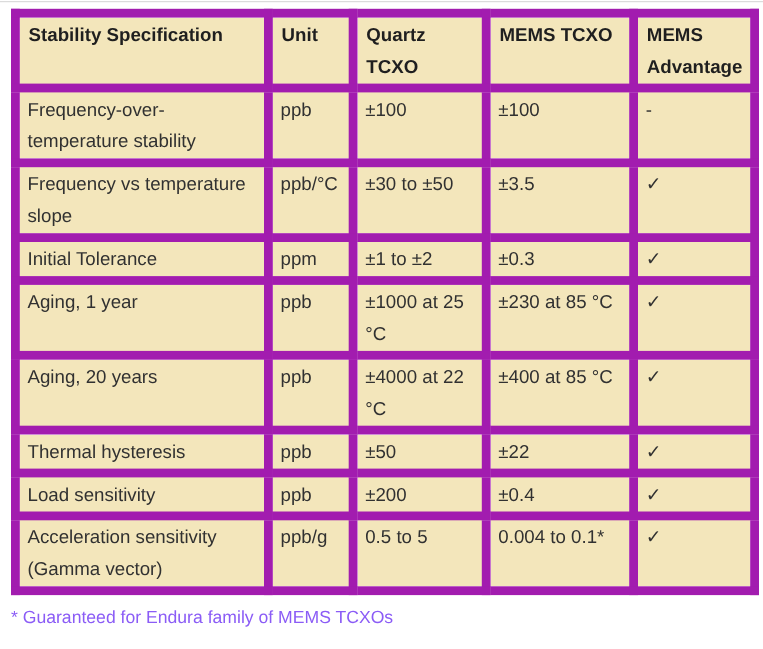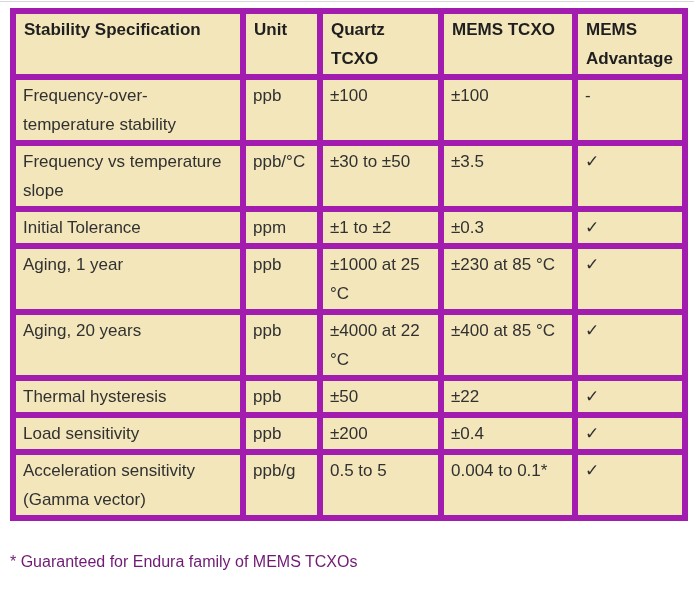--- a/index.html
+++ b/index.html
@@ -22,21 +22,21 @@
   }
   table.spec-table {
     position: absolute;
     left: 10px;
     top: 8px;
     width: 672px;
     border-collapse: collapse;
     table-layout: fixed;
   }
   .spec-table th, .spec-table td {
-    border: 6px solid #a21caf;
+    border: 8px solid #a21caf;
     background: #f3e6bb;
     vertical-align: top;
     text-align: left;
     font-size: 17px;
     line-height: 29px;
     color: #313131;
     padding: 1px 7px;
     overflow: hidden;
     white-space: normal;
     word-wrap: normal;
@@ -50,21 +50,21 @@
   .col-unit      { width: 77px;  }
   .col-quartz    { width: 121px; }
   .col-mems      { width: 134px; }
   .col-advantage { width: 110px; }
   .footnote {
     position: absolute;
     left: 10px;
     top: 552px;
     font-size: 16px;
     line-height: 20px;
-    color: #701a75;
+    color: #8b5cf6;
   }
 </style>
 </head>
 <body>
 
 <div class="top-line"></div>
 
 <table class="spec-table">
   <colgroup>
     <col class="col-spec">

